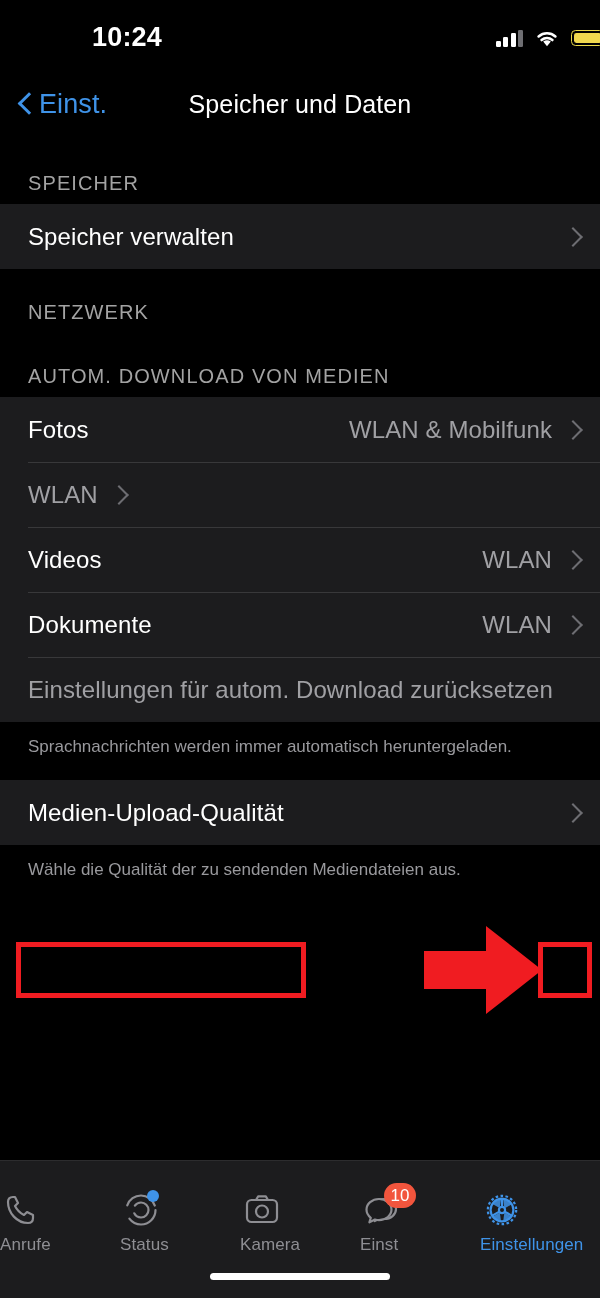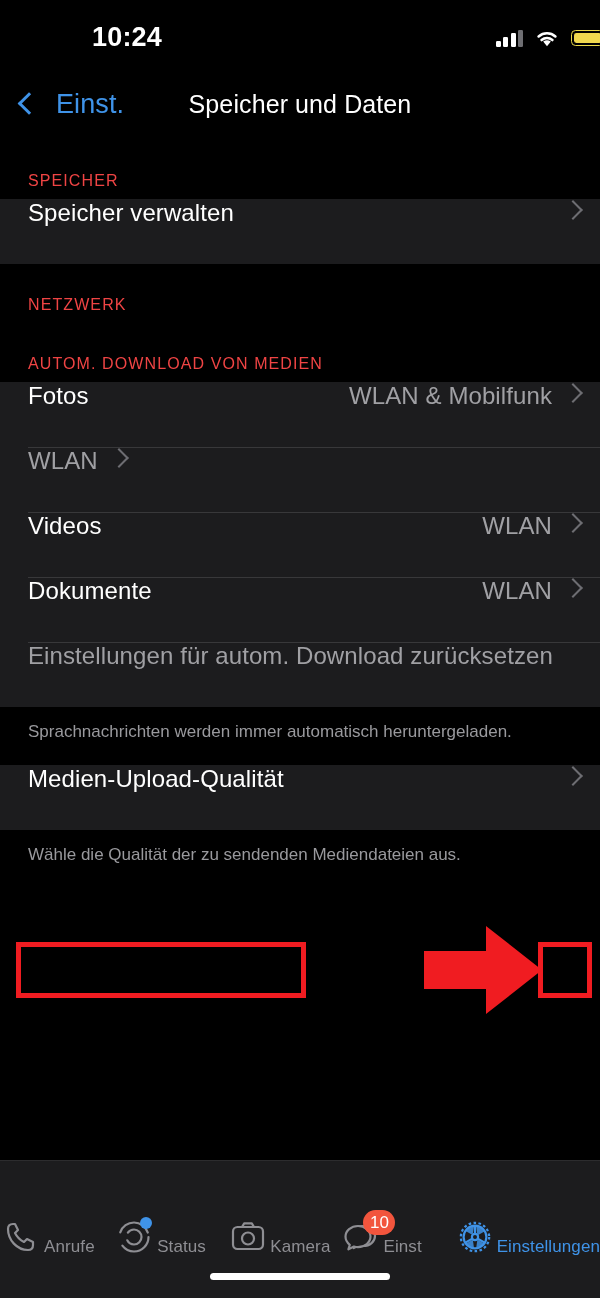--- a/index.html
+++ b/index.html
@@ -43,21 +43,21 @@
     position:absolute; right:-4.5px; top:50%; transform:translateY(-50%);
     width:2.6px; height:6px; background:#8a8a4a; border-radius:0 2px 2px 0;
   }
 
   
   .navbar {
     position:absolute; top:68px; left:0; width:600px; height:72px;
   }
   .nav-back {
     position:absolute; left:18px; top:50%; transform:translateY(-50%);
-    display:flex; align-items:center; gap:24px;
+    display:flex; align-items:center; gap:7px;
     color:#3f93e8; font-size:27px; letter-spacing:.1px;
   }
   .chev-back {
     width:14px; height:24px; position:relative;
   }
   .chev-back::before {
     content:""; position:absolute; left:3px; top:3px;
     width:13px; height:13px;
     border-left:3.4px solid #3f93e8; border-bottom:3.4px solid #3f93e8;
     transform:rotate(45deg);
@@ -65,31 +65,31 @@
   .nav-title {
     position:absolute; left:0; right:0; top:50%; transform:translateY(-50%);
     text-align:center; font-size:25px; font-weight:normal; color:#fff;
     letter-spacing:.1px;
   }
 
   
   .content { position:absolute; top:140px; left:0; width:600px; bottom:138px; }
 
   .sec-header {
-    font-size:16px; color:#ef4444; letter-spacing:1.1px;
+    font-size:20px; color:#a3a3a3; letter-spacing:1.1px;
     padding:32px 0 9px 28px; background:#000;
   }
   .sec-footer {
     font-size:17px; color:#99999d;
     padding:14px 28px 22px 28px; background:#000; line-height:1.3;
   }
   .group { background:#1c1c1e; }
   .row {
     position:relative; height:65px;
-    display:flex; align-items:flex-start;
+    display:flex; align-items:center;
     padding:0 22px 0 28px;
   }
   .row + .row::before {
     content:""; position:absolute; top:0; left:28px; right:0;
     height:1px; background:#38383a;
   }
   .row-label { font-size:24px; color:#fff; flex:1; letter-spacing:.1px; }
   .row-label.muted { color:#a0a0a4; }
   .row-value { font-size:24px; color:#a0a0a4; margin-right:14px; letter-spacing:.1px; }
   .chev {
@@ -119,22 +119,22 @@
   .arrow { position:absolute; pointer-events:none; }
 
   
   .tabbar {
     position:absolute; left:0; bottom:0; width:600px; height:138px;
     background:#1c1c1e;
     border-top:1px solid #2c2c2e;
   }
   .tabs { display:flex; height:96px; }
   .tab {
-    flex:1; display:flex; flex-direction:row; align-items:flex-end;
-    justify-content:flex-start; padding-top:13px; position:relative;
+    flex:1; display:flex; flex-direction:column; align-items:flex-start;
+    justify-content:flex-start; padding-top:13px; position:relative;margin-top:16px;
   }
   .tab-ico { position:relative; width:44px; height:40px; }
   .tab-lbl { font-size:17px; color:#8e8e93; margin-top:5px; letter-spacing:.1px; }
   .tab.active .tab-lbl { color:#3f93e8; }
   .badge-dot {
     position:absolute; right:5px; top:0;
     width:12px; height:12px; border-radius:50%; background:#3f93e8;
   }
   .badge-count {
     position:absolute; left:24px; top:-7px;

